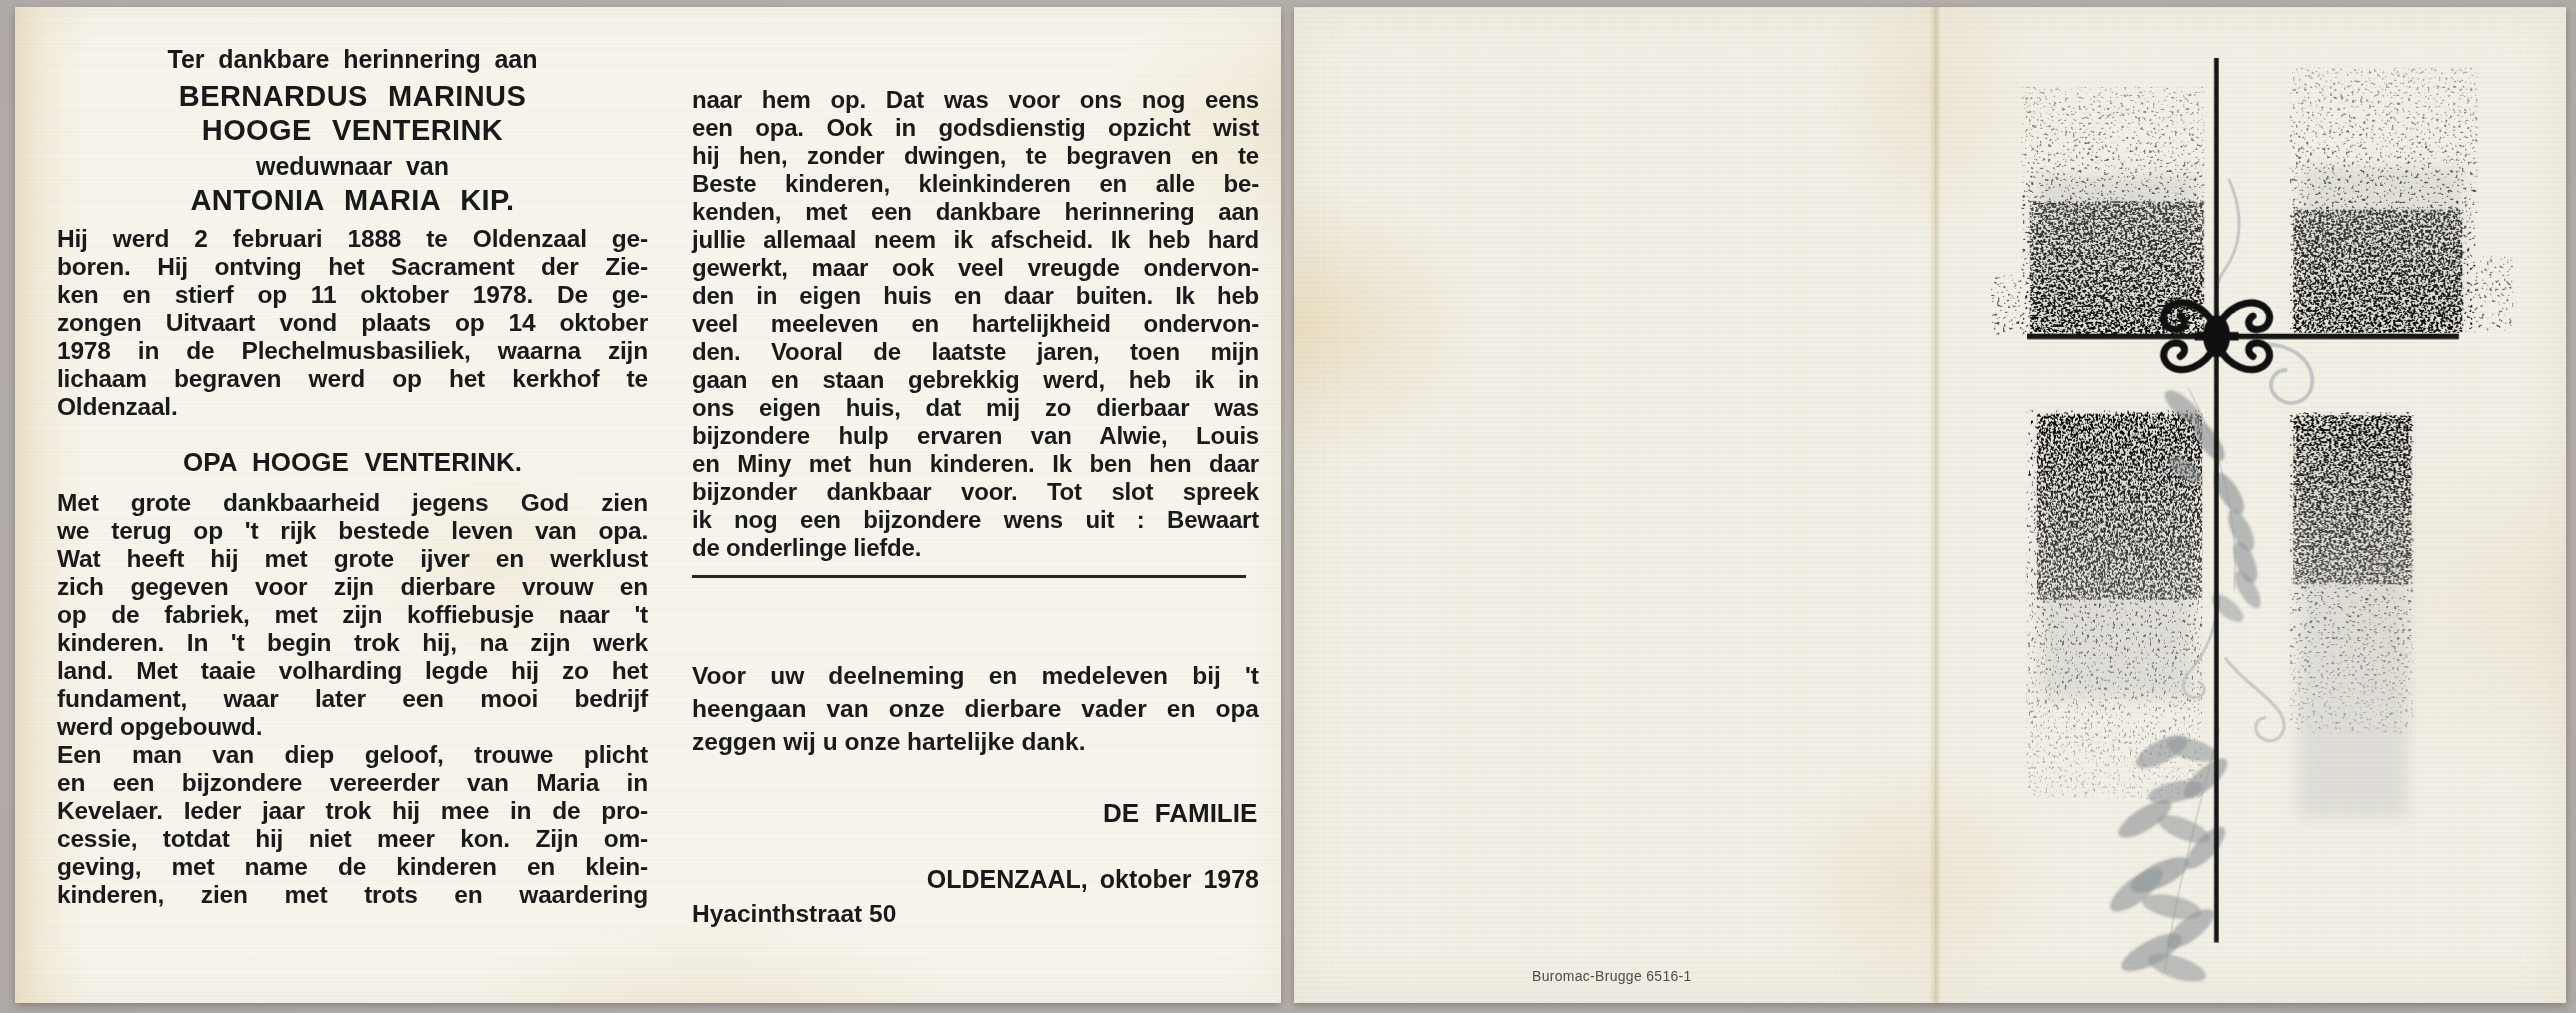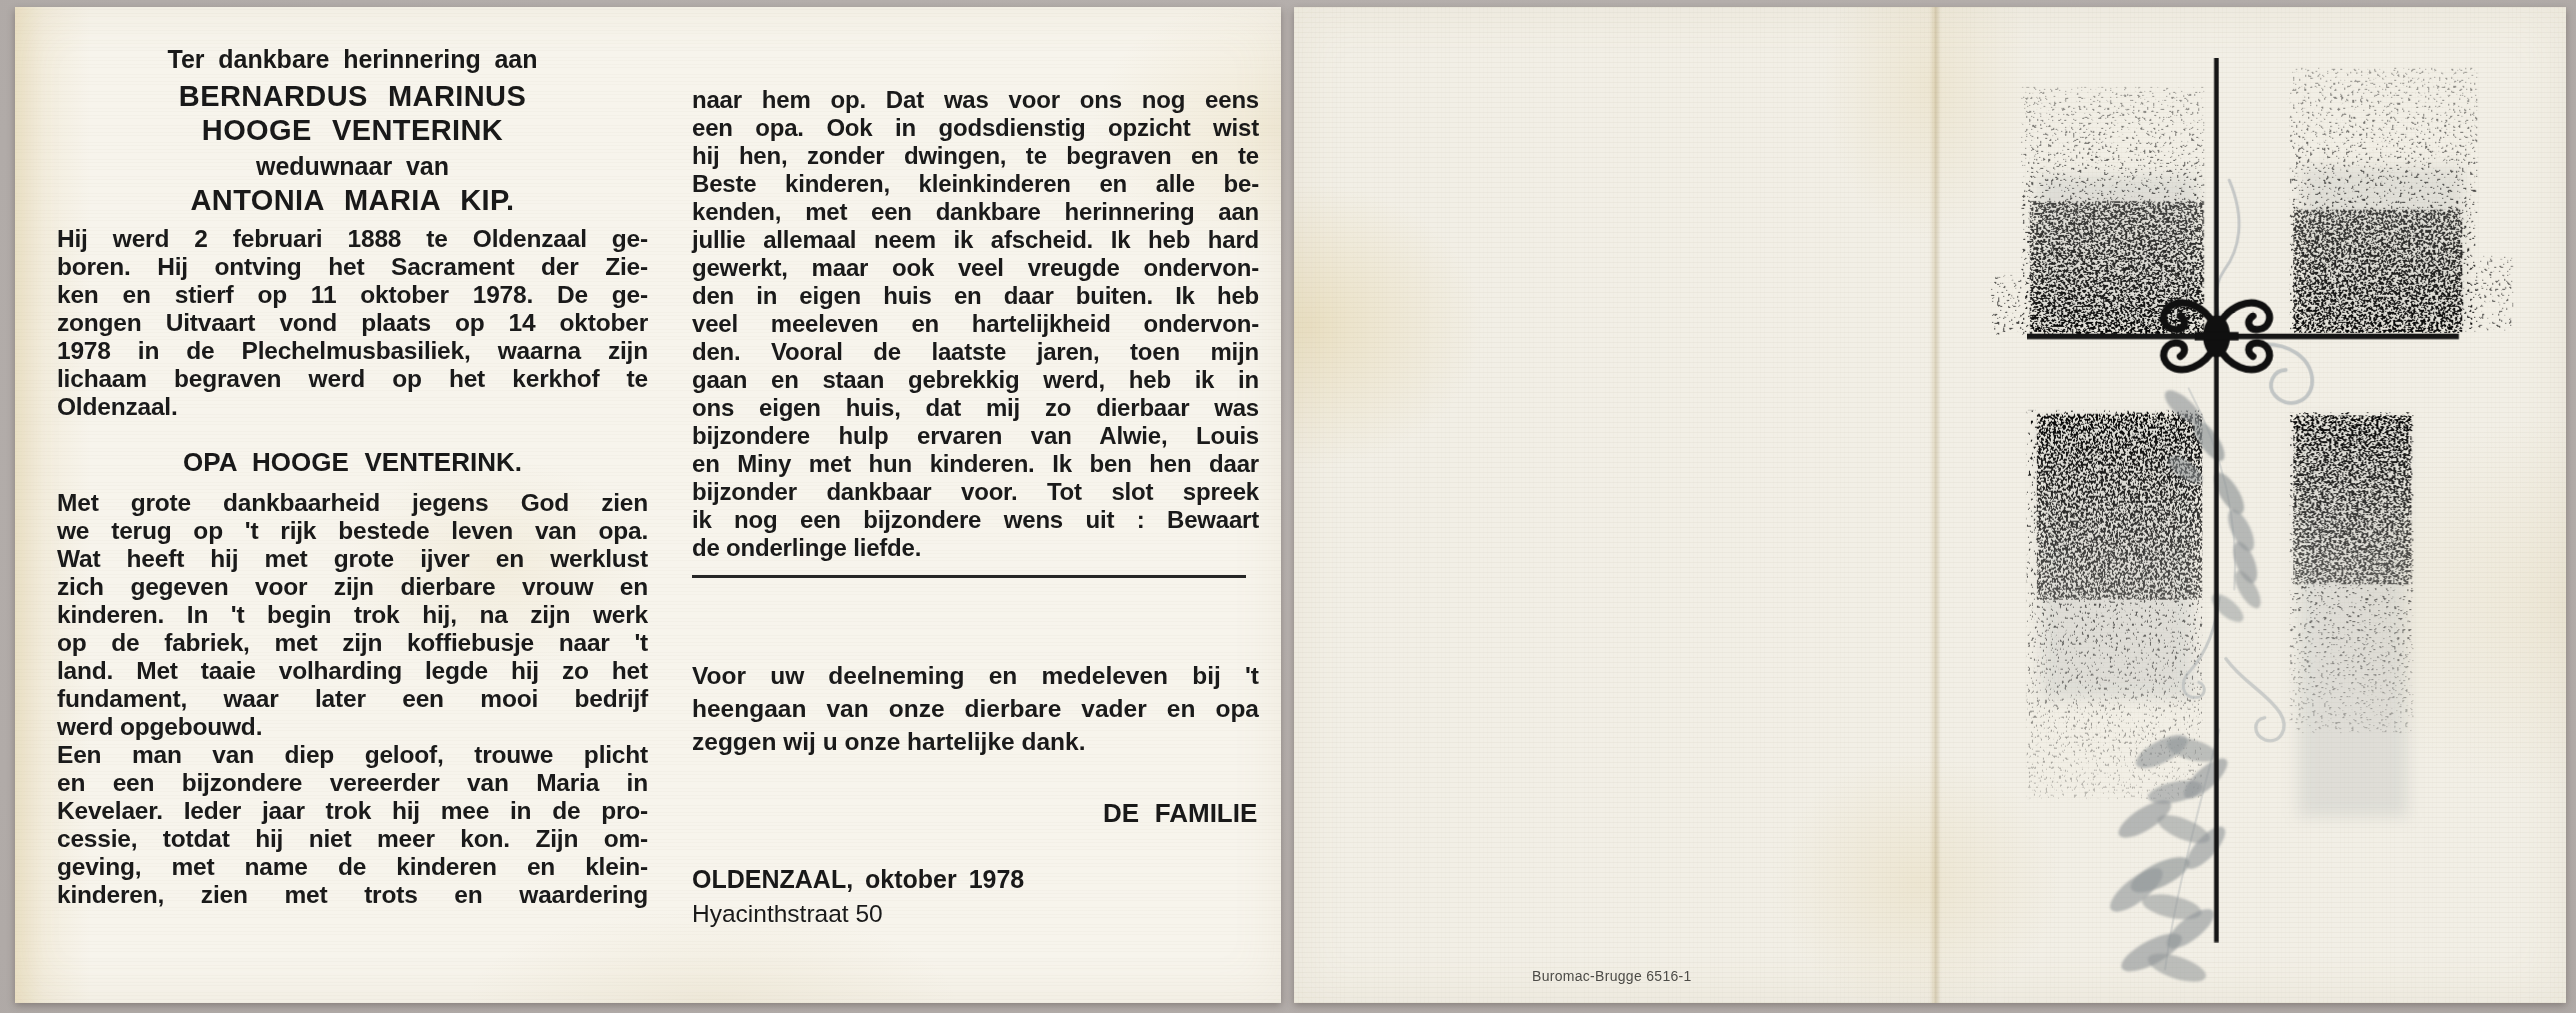--- a/index.html
+++ b/index.html
@@ -54,22 +54,22 @@
   .body{font-weight:700;letter-spacing:-0.2px;color:#1a1a1a;}
   .body-1{font-size:24.5px;line-height:28px;margin-top:8.4px;}
   .body-2{font-size:24px;line-height:28px;}
   .ln{text-align:justify;text-align-last:justify;}
   .ln-end{text-align-last:left;}
 
   .rule{margin-top:13.5px;width:554px;height:2.5px;background:#262626;}
   .thanks{font-size:24.5px;line-height:33px;margin-top:81px;letter-spacing:0;}
   .family{font-size:26px;line-height:32px;font-weight:700;text-align:right;
     word-spacing:8.4px;margin:39px 1.7px 0 0;}
-  .place{font-size:25px;line-height:32px;font-weight:700;word-spacing:5px;margin:34px 0 0 0;}
-  .addr{font-size:24.5px;line-height:32px;font-weight:400;margin:3.4px 0 0 0;}
+  .place{font-size:25px;line-height:32px;font-weight:700;word-spacing:5px;margin:34px 0 0 0;text-align:right;}
+  .addr{font-size:24.5px;line-height:32px;font-weight:700;margin:3.4px 0 0 0;}
 
   
   .fold{position:absolute;top:0;bottom:0;left:635px;width:11.8px;
     background:linear-gradient(90deg, rgba(160,130,60,0) 0%, rgba(168,138,66,.16) 40%,
       rgba(140,115,55,.26) 55%, rgba(160,130,60,0) 100%);}
   .cross-svg{position:absolute;left:0;top:0;}
   .printer{position:absolute;left:238px;top:961px;font-size:14px;color:#4c4b47;
     letter-spacing:0.3px;font-weight:400;}
 </style>
 </head>
@@ -93,22 +93,22 @@
           <div class="ln">1978 in de Plechelmusbasiliek, waarna zijn</div>
           <div class="ln">lichaam begraven werd op het kerkhof te</div>
           <div class="ln ln-end">Oldenzaal.</div>
         </div>
       <h2 class="heading2">OPA HOOGE VENTERINK.</h2>
       <div class="body body-1">
           <div class="ln">Met grote dankbaarheid jegens God zien</div>
           <div class="ln">we terug op 't rijk bestede leven van opa.</div>
           <div class="ln">Wat heeft hij met grote ijver en werklust</div>
           <div class="ln">zich gegeven voor zijn dierbare vrouw en</div>
+          <div class="ln">op de fabriek, met zijn koffiebusje naar 't</div>
           <div class="ln">kinderen. In 't begin trok hij, na zijn werk</div>
-          <div class="ln">op de fabriek, met zijn koffiebusje naar 't</div>
           <div class="ln">land. Met taaie volharding legde hij zo het</div>
           <div class="ln">fundament, waar later een mooi bedrijf</div>
           <div class="ln ln-end">werd opgebouwd.</div>
           <div class="ln">Een man van diep geloof, trouwe plicht</div>
           <div class="ln">en een bijzondere vereerder van Maria in</div>
           <div class="ln">Kevelaer. Ieder jaar trok hij mee in de pro-</div>
           <div class="ln">cessie, totdat hij niet meer kon. Zijn om-</div>
           <div class="ln">geving, met name de kinderen en klein-</div>
           <div class="ln">kinderen, zien met trots en waardering</div>
         </div>

